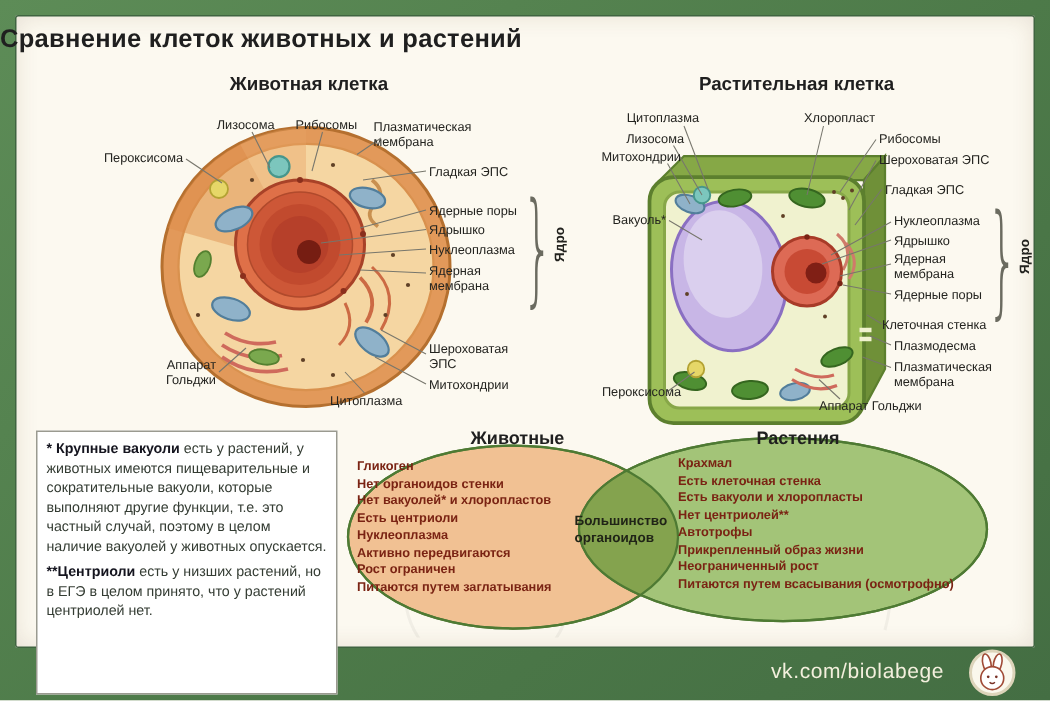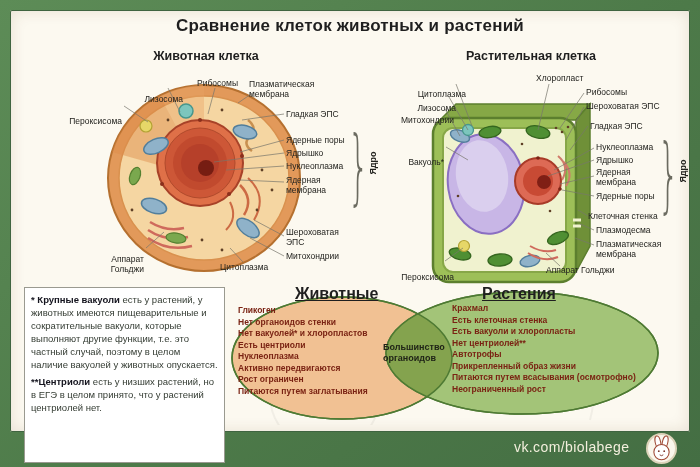--- a/index.html
+++ b/index.html
@@ -3,35 +3,35 @@
 <meta charset="utf-8">
 <style>
   * { margin:0; padding:0; box-sizing:border-box; }
   html,body { width:700px; height:467px; }
   body { font-family:"Liberation Sans", sans-serif; }
   .page { position:relative; width:700px; height:467px;
           background:linear-gradient(140deg,#5d8c57 0%,#4d7a49 55%,#446e43 100%); overflow:hidden; }
   .content { position:absolute; left:10px; top:10px; width:680px; height:422px;
              background:#fcf9f0; border-radius:2px;
              box-shadow:inset 0 0 0 1px #3f6440, inset 0 0 16px rgba(90,60,20,.14); }
-  .title { position:absolute; left:0; top:16px; width:700px; text-align:center;
+  .title { position:absolute; left:0; top:16px; width:700px; 
            font-size:17px; font-weight:bold; color:#1f1f1f; letter-spacing:.2px; }
   .cellhead { position:absolute; font-size:12.5px; font-weight:bold; color:#1f1f1f; text-align:center; }
   .lbl { position:absolute; font-size:8.5px; line-height:10px; color:#23231f; }
-  .lbl.r { text-align:right;margin-top:16px; }
+  .lbl.r { text-align:right; }
   .nw { white-space:nowrap; }
   .brace { position:absolute; font-family:"DejaVu Sans",sans-serif; font-size:82px; line-height:82px;
            font-weight:200; color:#6b6b60; transform:scaleX(.4); transform-origin:left center; }
   .vert { position:absolute; font-size:9px; font-weight:bold; color:#23231f; text-align:center;
           transform:rotate(-90deg); }
   .notebox { position:absolute; left:24px; top:287px; width:201px; height:176px; background:#ffffff;
              border:1px solid #9a9a90; padding:5px 6px; font-size:9.5px; line-height:13px;
              color:#343c33; overflow:hidden; }
   .notebox b { color:#14141e; }
-  .vtitle { position:absolute; width:100px; font-size:16px; font-weight:bold; color:#1f1f1f;text-decoration:underline; }
+  .vtitle { position:absolute; width:100px; text-align:center; font-size:12px; font-weight:bold; color:#1f1f1f; }
   .vlist { position:absolute; text-align:left; }
   .vitem { font-size:8.5px; line-height:11.5px; font-weight:bold; color:#7a2313; }
   .vcenter { position:absolute; left:383px; top:342px; width:74px; text-align:left;
              font-size:9px; line-height:11px; font-weight:bold; color:#202417; }
   .watermark { position:absolute; left:514px; top:439px; font-size:14px; color:#f3efdd; letter-spacing:.4px; }
   .badge { position:absolute; left:646px; top:433px; width:31px; height:31px; border-radius:50%;
            background:#faf7ec; border:2px solid #ddd4ba; }
   svg { display:block; }
 </style>
 </head>
@@ -233,22 +233,22 @@
     <div class="vitem">Питаются путем заглатывания</div>
   </div>
   <div class="vcenter">Большинство органоидов</div>
   <div class="vlist" style="left:452px;top:303px;width:196px;">
     <div class="vitem">Крахмал</div>
     <div class="vitem">Есть клеточная стенка</div>
     <div class="vitem">Есть вакуоли и хлоропласты</div>
     <div class="vitem">Нет центриолей**</div>
     <div class="vitem">Автотрофы</div>
     <div class="vitem">Прикрепленный образ жизни</div>
+    <div class="vitem">Неограниченный рост</div>
     <div class="vitem">Питаются путем всасывания (осмотрофно)</div>
-    <div class="vitem">Неограниченный рост</div>
   </div>
 
   <div class="watermark">vk.com/biolabege</div>
   <div class="badge">
     <svg width="27" height="27" viewBox="0 0 30 30">
       <ellipse cx="11" cy="8" rx="3" ry="7" fill="#fff" stroke="#a04a36" stroke-width="1.2" transform="rotate(-12 11 8)"></ellipse>
       <ellipse cx="19" cy="8" rx="3" ry="7" fill="#fff" stroke="#a04a36" stroke-width="1.2" transform="rotate(12 19 8)"></ellipse>
       <circle cx="15" cy="19" r="8.5" fill="#fff" stroke="#a04a36" stroke-width="1.2"></circle>
       <circle cx="12" cy="18" r="1" fill="#7a3328"></circle>
       <circle cx="18" cy="18" r="1" fill="#7a3328"></circle>

